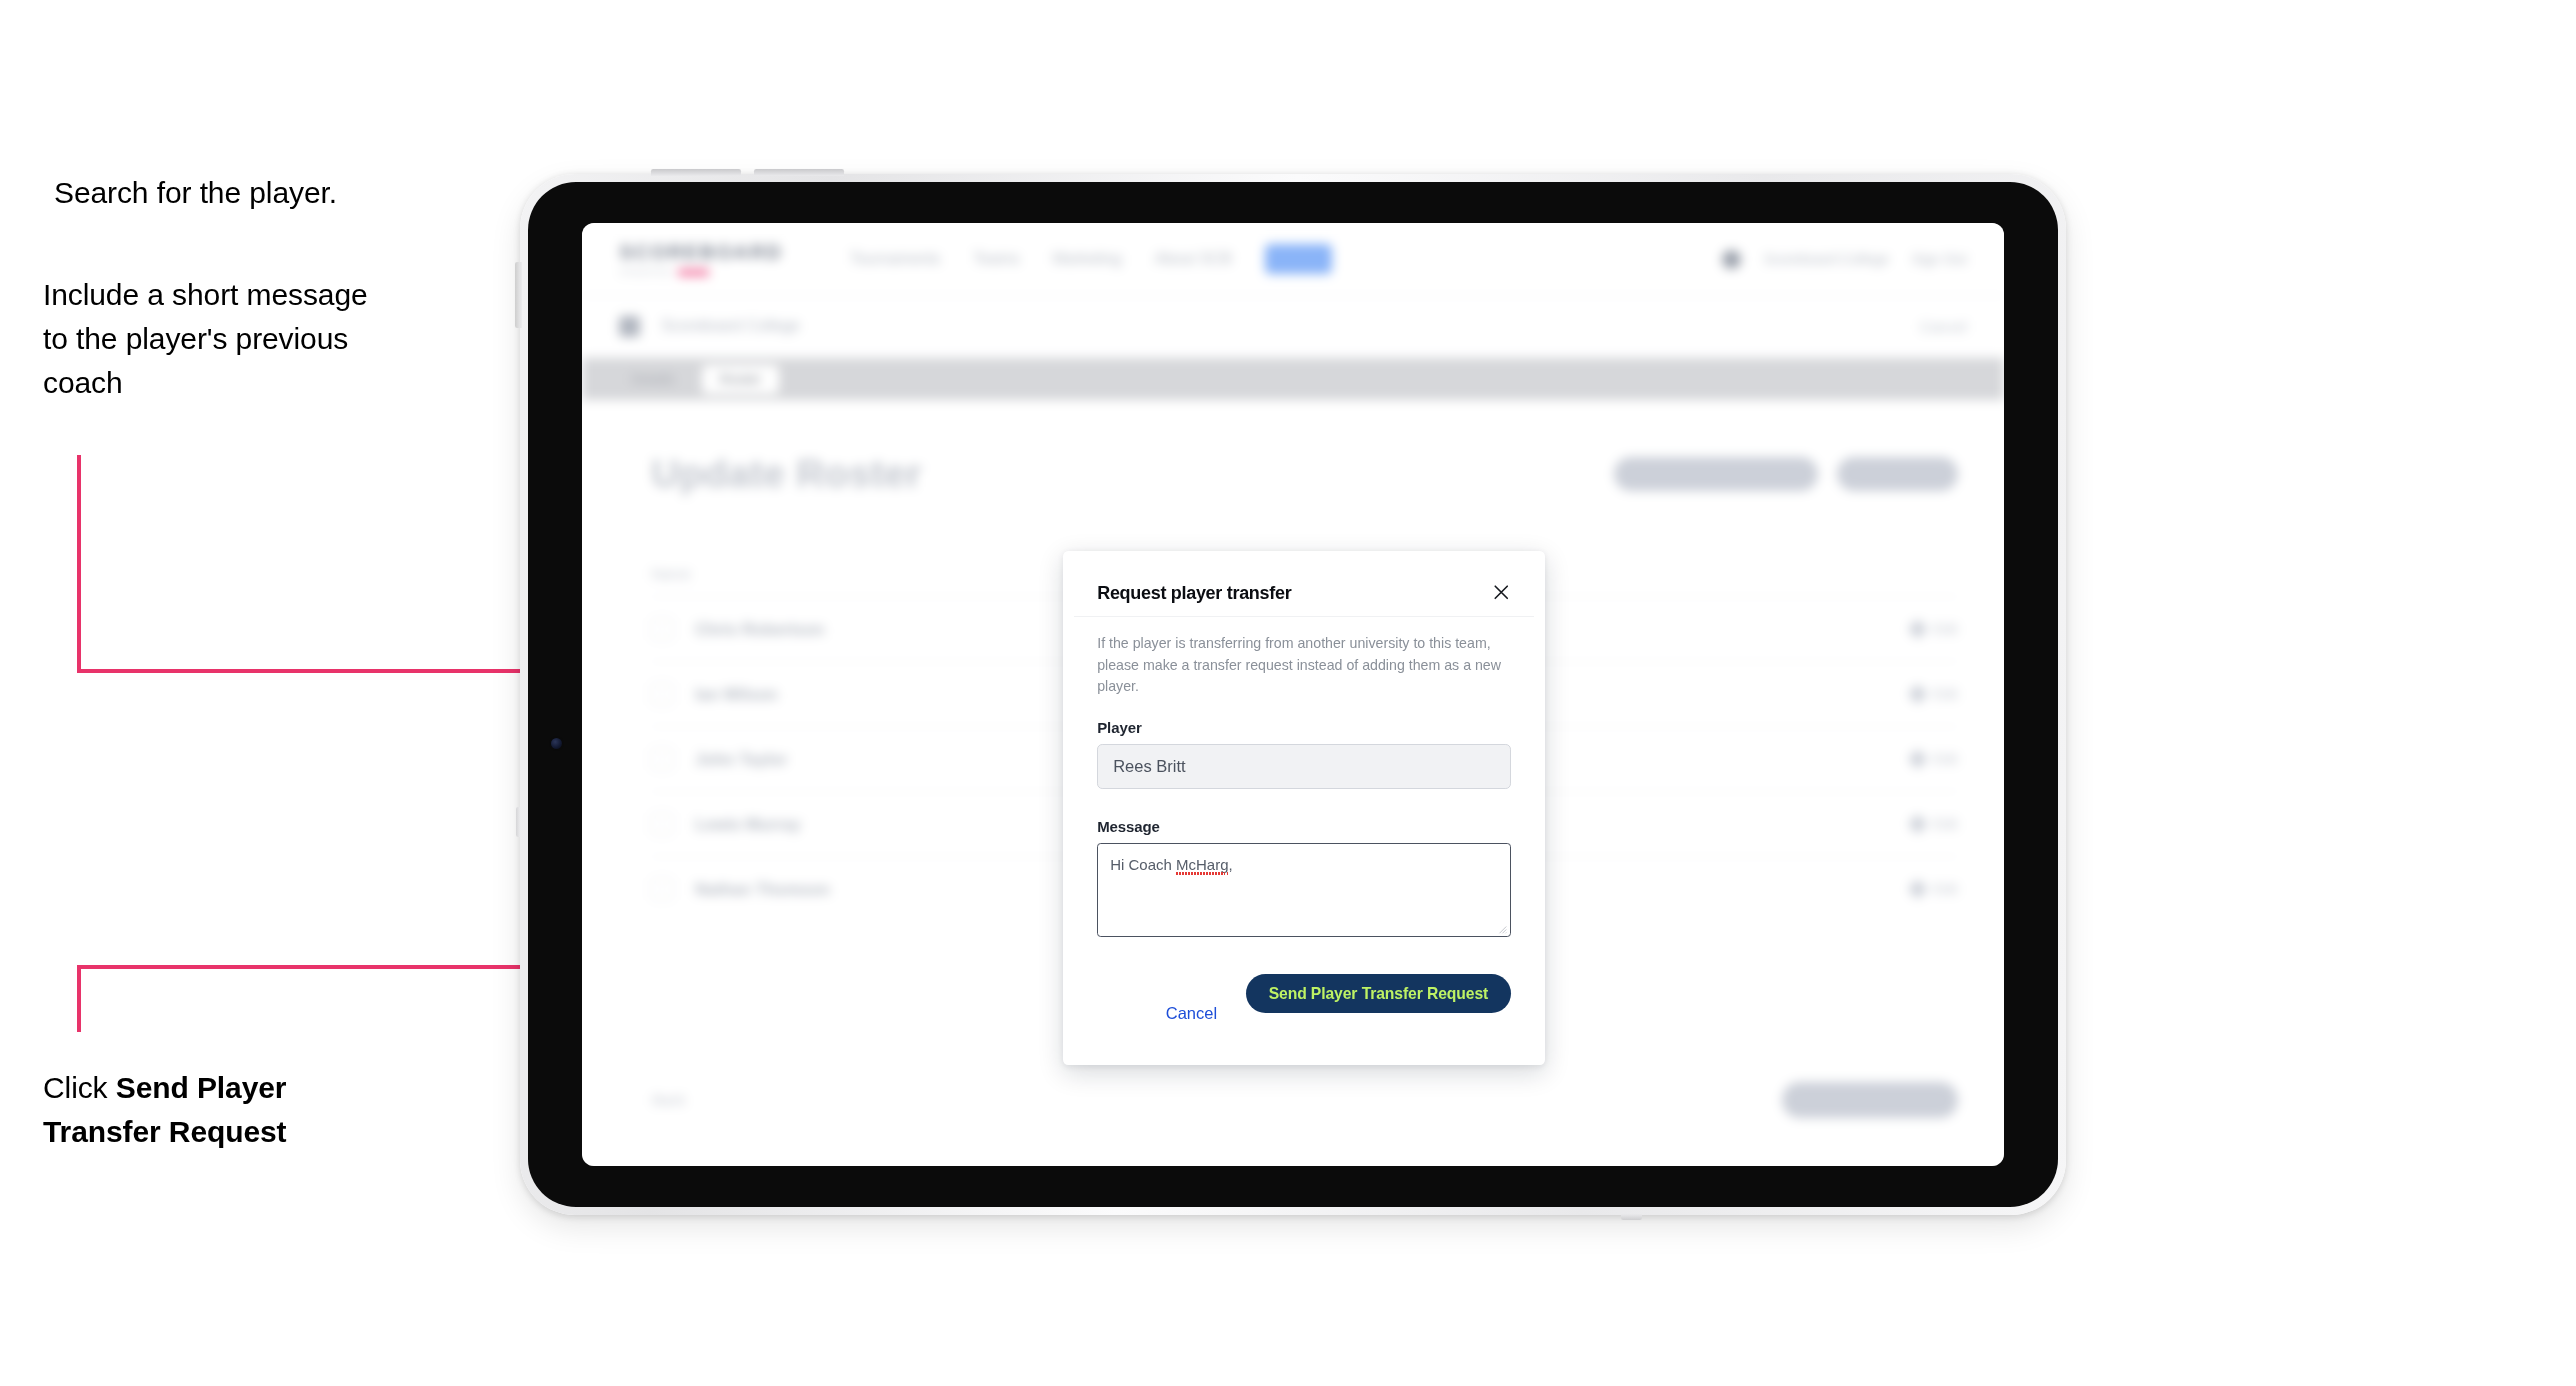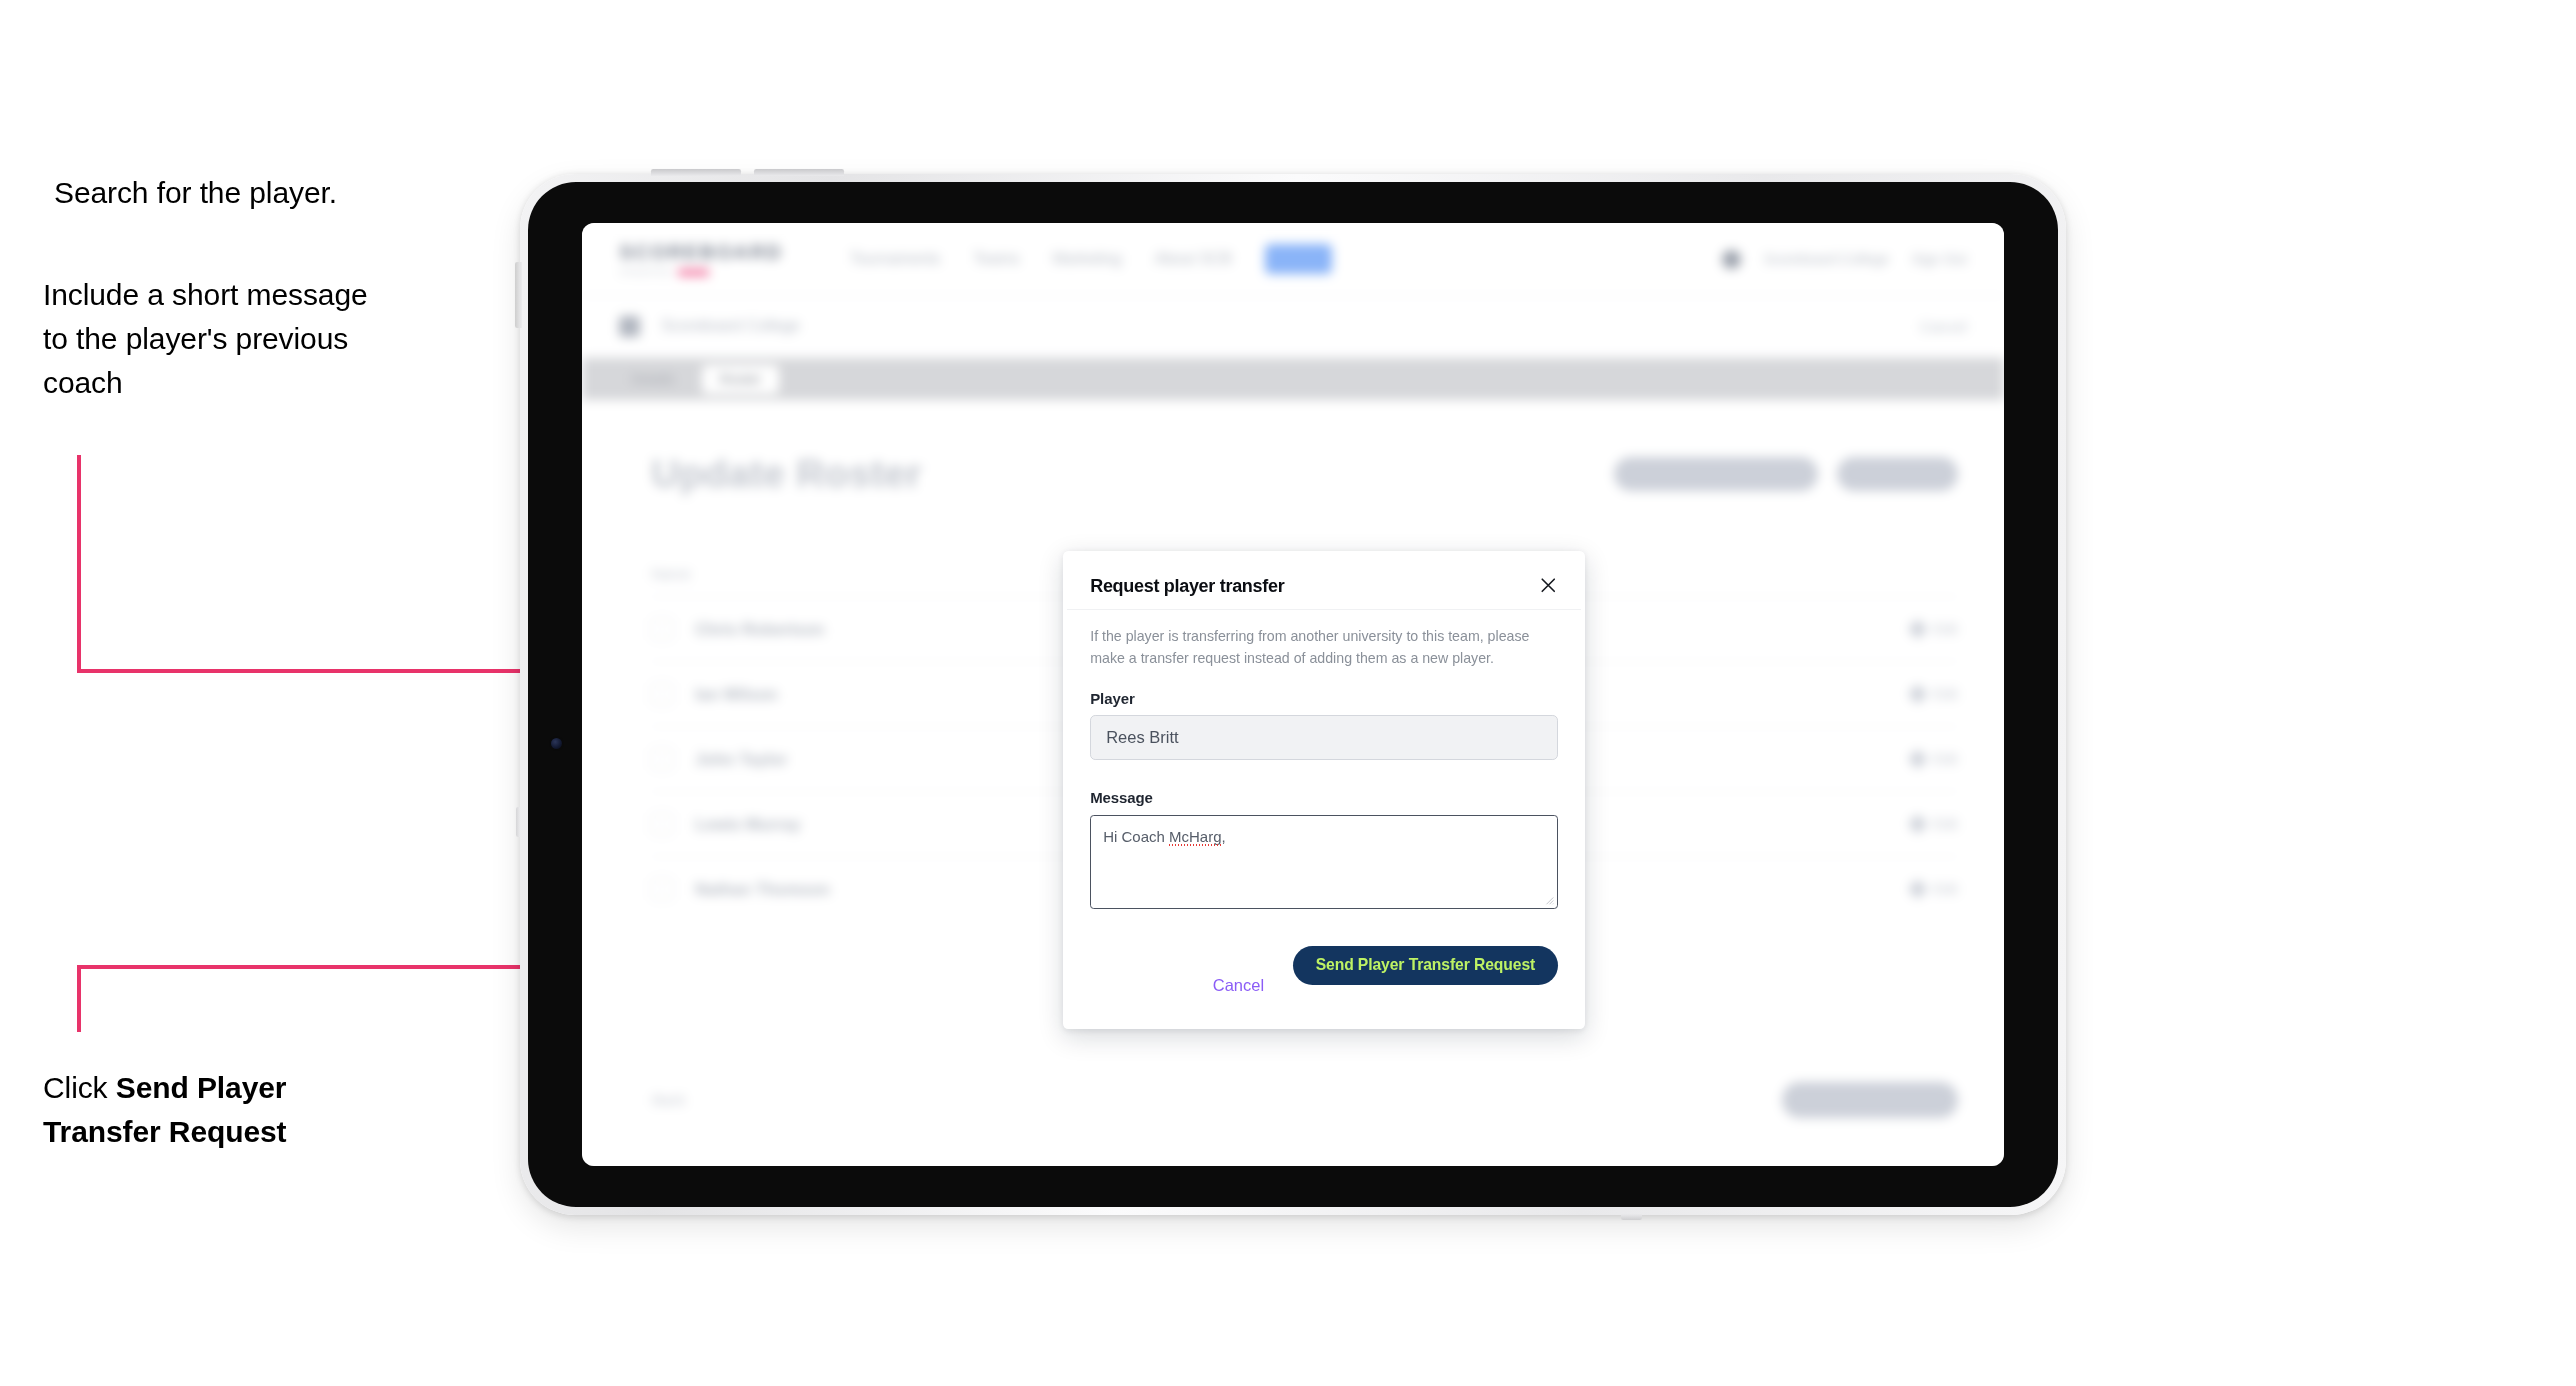--- a/index.html
+++ b/index.html
@@ -193,25 +193,25 @@
     position: absolute; right: 46px; bottom: 48px;
     background: #ccd0d9; color: #ccd0d9;
     border-radius: 22.5px; height: 36px; display: flex; align-items: center;
     padding: 0 27px; font-size: 14.2px; white-space: nowrap;
   }
 
   
   #modal {
     position: absolute;
     left: 481px; top: 328px;
-    width: 522px;
+    width: 482px;
     background: #ffffff;
     border-radius: 5.2px;
     box-shadow: 0 7.5px 25.5px rgba(15,23,42,0.16), 0 1.5px 6px rgba(15,23,42,0.08);
-    padding: 4px;
+    padding: 11px;
     box-sizing: border-box;
   }
   #modal-head {
     display: flex; align-items: flex-start; justify-content: space-between;
     padding: 22px 23px 12.7px 23px;
     border-bottom: 0.7px solid #f0f1f3;
   }
   #modal-title {
     font-size: 18px; font-weight: 700; color: #0b0d12;
     letter-spacing: -0.3px; line-height: 1;
@@ -245,21 +245,21 @@
   }
   #msg-block { margin-top: 29px; }
   #modal-foot {
     display: flex; align-items: center; justify-content: flex-end;
     gap: 15px;
     padding: 19.5px 23px 23px 23px;
   }
   #cancel-btn {
     background: none; border: none;
     font-family: "Liberation Sans", sans-serif;
-    font-size: 16.5px; color: #8b5cf6;
+    font-size: 16.5px; color: #1d4ed8;
     padding: 7.5px 13.5px; cursor: pointer; margin-top: 40px;
   }
   #send-btn {
     background: #13355f;
     color: #bef264;
     border: none; border-radius: 22.5px;
     font-family: "Liberation Sans", sans-serif;
     font-size: 15.7px; font-weight: 600;
     height: 39px; padding: 0 23px;
     cursor: pointer; white-space: nowrap;

